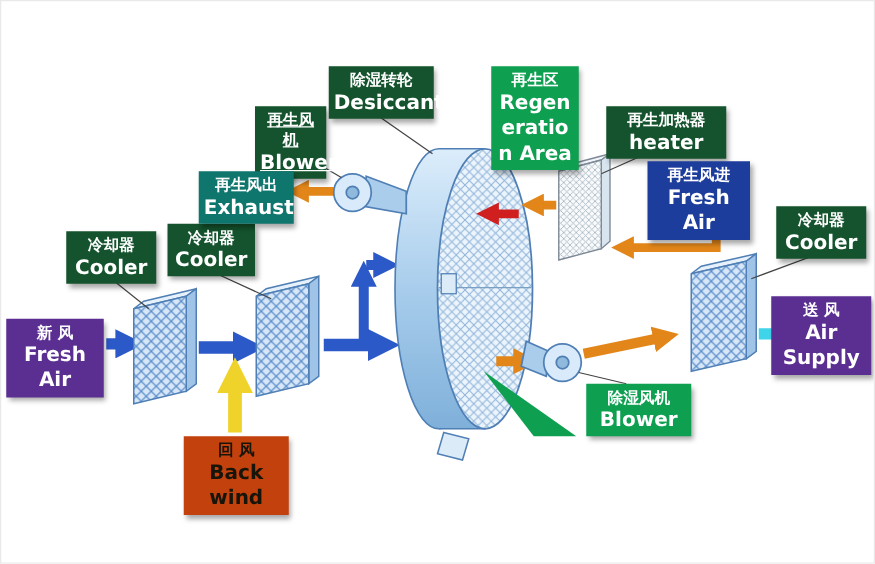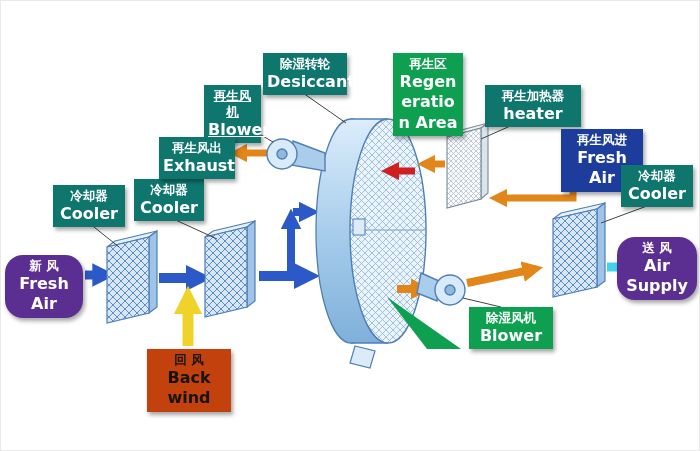--- a/index.html
+++ b/index.html
@@ -10,22 +10,22 @@
   }
   #gfx{position:absolute;left:0;top:0;}
   .lbl{
     position:absolute;text-align:center;padding:3px 4px;
     color:#fff;font-weight:bold;font-size:12.5px;line-height:1.28;
     box-shadow:2px 3px 4px rgba(0,0,0,.35);
     box-sizing:border-box;z-index:5;
   }
   .lbl .en{font-size:16px;display:block;}
   .lbl .zh{display:block;}
-  .purple{background:#5b2f92;border-radius:18px;}
-  .teal{background:#0f766e;}
+  .purple{background:#5b2f92;}
+  .teal{background:#14532d;}
   .green{background:#0ea050;}
   .orange{background:#0f766e;}
   .navy{background:#1d3d9c;}
   .yellow{background:#c2410c;color:#17150a;}
   .wrap-hard{word-break:break-all;}
 </style>
 </head>
 <body>
 
 <div id="canvas">
@@ -185,21 +185,21 @@
   <div class="lbl teal" style="left:484px;top:84px;width:96px;">
     <span class="zh">再生加热器</span>
     <span class="en">heater</span>
   </div>
 
   <div class="lbl orange" style="left:158px;top:136px;width:76px;">
     <span class="zh">再生风出</span>
     <span class="en">Exhaust</span>
   </div>
 
-  <div class="lbl navy" style="left:560px;top:128px;width:82px;">
+  <div class="lbl navy" style="left:517px;top:128px;width:82px;">
     <span class="zh">再生风进</span>
     <span class="en">Fresh Air</span>
   </div>
 
   <div class="lbl teal" style="left:620px;top:164px;width:72px;">
     <span class="zh">冷却器</span>
     <span class="en">Cooler</span>
   </div>
 
   <div class="lbl purple" style="left:616px;top:236px;width:80px;">

